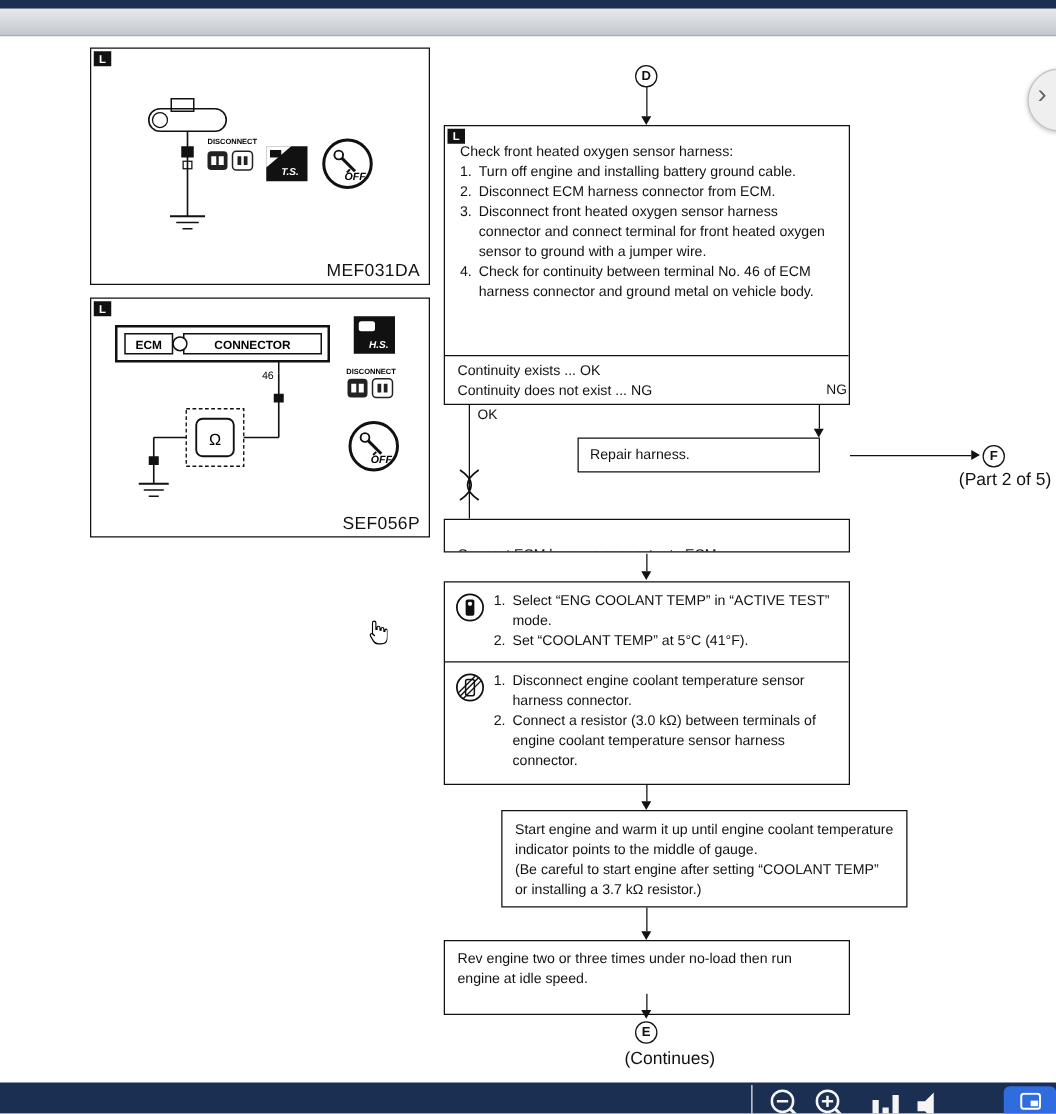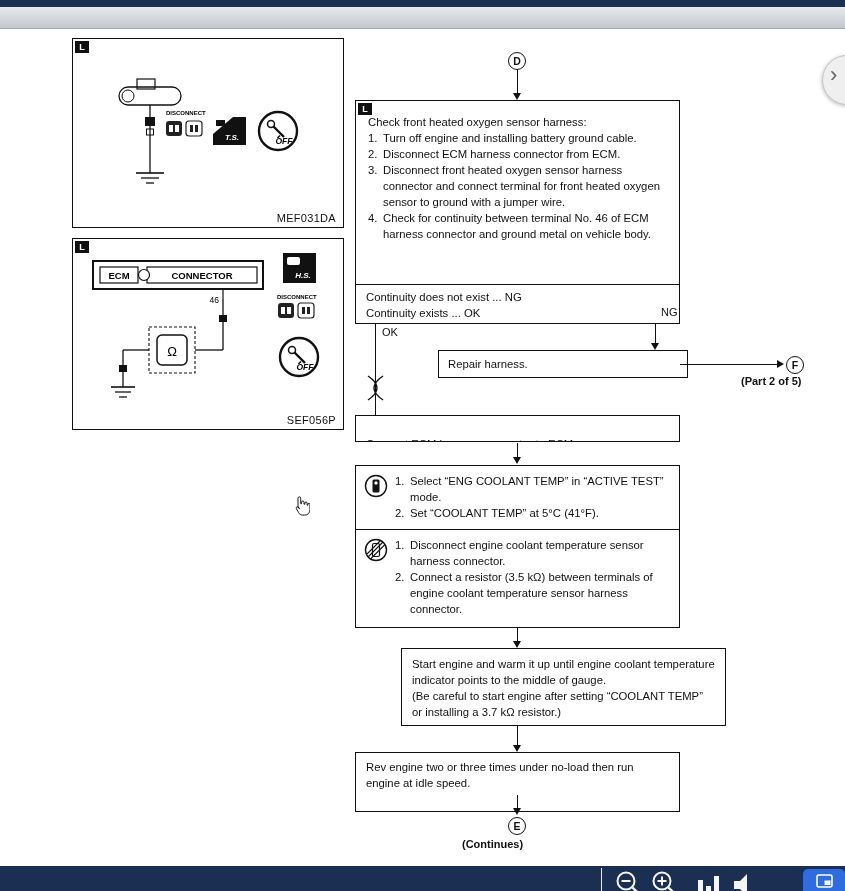--- a/index.html
+++ b/index.html
@@ -20,30 +20,30 @@
   .float-btn { position:absolute; left:822px; top:55px; width:48px; height:48px; border-radius:50%;
                background:#efefef; border:1px solid #c4c4c4; box-shadow:0 1px 4px rgba(0,0,0,.28); }
   .float-btn span { position:absolute; left:7px; top:8px; font-size:22px; color:#666; line-height:1; }
 
   
   .fig { position:absolute; left:72px; width:272px; border:1.2px solid #111; background:#fff; box-sizing:border-box; }
   .fig1 { top:38px; height:190px; }
   .fig2 { top:238px; height:192px; }
   .marker-L { position:absolute; top:2px; left:2px; width:14px; height:12px; background:#111;
               color:#fff; font-size:9px; font-weight:bold; text-align:center; line-height:12px; }
-  .figcode { position:absolute; right:7px; bottom:3px; font-size:11px; letter-spacing:.3px; }
+  .figcode { position:absolute; right:7px; bottom:3px; font-size:14px; letter-spacing:.3px; }
   .figcap { position:absolute; left:56px; top:8px; font-size:10.8px; line-height:1.35; }
 
   
   .fbox { position:absolute; left:355px; width:325px; border:1.2px solid #111; background:#fff;
           box-sizing:border-box; font-size:11.3px; line-height:1.42; overflow:hidden; }
   .check { top:100px; height:224px; padding:0; }
   .check .sec1 { box-sizing:border-box; height:183px; padding:13px 10px 4px 12px; overflow:hidden; }
   .check .sec2 { box-sizing:border-box; border-top:1.2px solid #111; height:39px; padding:4px 10px; overflow:hidden; }
-  .repair { left:438px; top:350px; width:250px; height:28px; padding:0 0 0 9px; line-height:26px; }
+  .repair { left:462px; top:350px; width:194px; height:28px; padding:0 0 0 9px; line-height:26px; }
   .connect { top:415px; height:27px; padding:16px 0 0 10px; line-height:25px; }
   .consult { top:465px; height:163px; padding:0; }
   .consult .secA { box-sizing:border-box; height:63px; display:flex; gap:7px; padding:7px 8px 3px 8px; }
   .consult .secB { box-sizing:border-box; height:98px; display:flex; gap:7px; padding:7px 8px 3px 8px;
                    border-top:1.2px solid #111; }
   .consult .ic { flex:none; width:24px; padding-top:1px; }
   .consult .tx { flex:1; }
   .startbox { top:648px; height:78px; padding:7px 10px;margin-left:46px; }
   .revbox { top:752px; height:60px; padding:6px 10px; }
 
@@ -53,21 +53,21 @@
 
   .conn-circle { position:absolute; width:16px; height:16px; border:1.4px solid #111; border-radius:50%;
                  background:#fff; font-size:10.5px; font-weight:bold; text-align:center; line-height:16px; }
   .vline { position:absolute; width:1.2px; background:#111; }
   .hline { position:absolute; height:1.2px; background:#111; }
   .arr-d { position:absolute; width:0; height:0; border-left:4.5px solid transparent;
            border-right:4.5px solid transparent; border-top:7px solid #111; }
   .arr-r { position:absolute; width:0; height:0; border-top:4.5px solid transparent;
            border-bottom:4.5px solid transparent; border-left:7px solid #111; }
   .lbl { position:absolute; font-size:11px;text-align:right; }
-  .note { position:absolute; font-size:11px; text-align:left;font-weight:bold; }
+  .note { position:absolute; font-size:14px; text-align:right; }
 </style>
 </head>
 <body>
 
 <div class="screen">
 
   <div class="topbar1"></div>
   <div class="topbar2"></div>
 
   <div class="fig fig1">
@@ -187,22 +187,22 @@
       <div class="itm">
         <span class="n">3.</span>
         <span class="t">Disconnect front heated oxygen sensor harness connector and connect terminal for front heated oxygen sensor to ground with a jumper wire.</span>
       </div>
       <div class="itm">
         <span class="n">4.</span>
         <span class="t">Check for continuity between terminal No. 46 of ECM harness connector and ground metal on vehicle body.</span>
       </div>
     </div>
     <div class="sec2">
+      <div>Continuity exists ... OK</div>
       <div>Continuity does not exist ... NG</div>
-      <div>Continuity exists ... OK</div>
     </div>
   </div>
 
   <div class="vline" style="left:375px; top:324px; height:91px;"></div>
   <div class="lbl" style="left:382px; top:326px;">OK</div>
   <svg style="position:absolute; left:364px; top:374px;" width="23" height="28" viewBox="0 0 23 28">
     <path d="M4,2 C16,10 16,18 4,26" fill="none" stroke="#111" stroke-width="1.4"></path>
     <path d="M19,2 C7,10 7,18 19,26" fill="none" stroke="#111" stroke-width="1.4"></path>
   </svg>
 
@@ -250,21 +250,21 @@
           <line x1="3" y1="16" x2="16" y2="3" stroke="#111" stroke-width="1.1"></line>
         </svg>
       </div>
       <div class="tx">
         <div class="itm">
           <span class="n">1.</span>
           <span class="t">Disconnect engine coolant temperature sensor harness connector.</span>
         </div>
         <div class="itm">
           <span class="n">2.</span>
-          <span class="t">Connect a resistor (3.5 kΩ) between terminals of engine coolant temperature sensor harness connector.</span>
+          <span class="t">Connect a resistor (3.0 kΩ) between terminals of engine coolant temperature sensor harness connector.</span>
         </div>
       </div>
     </div>
   </div>
   <div class="vline" style="left:516.5px; top:628px; height:13px;"></div>
   <div class="arr-d" style="left:512.5px; top:641px;"></div>
 
   <div class="fbox startbox">
     <div>Start engine and warm it up until engine coolant temperature indicator points to the middle of gauge.</div>
     <div>(Be careful to start engine after setting “COOLANT TEMP” or installing a 3.7 kΩ resistor.)</div>

